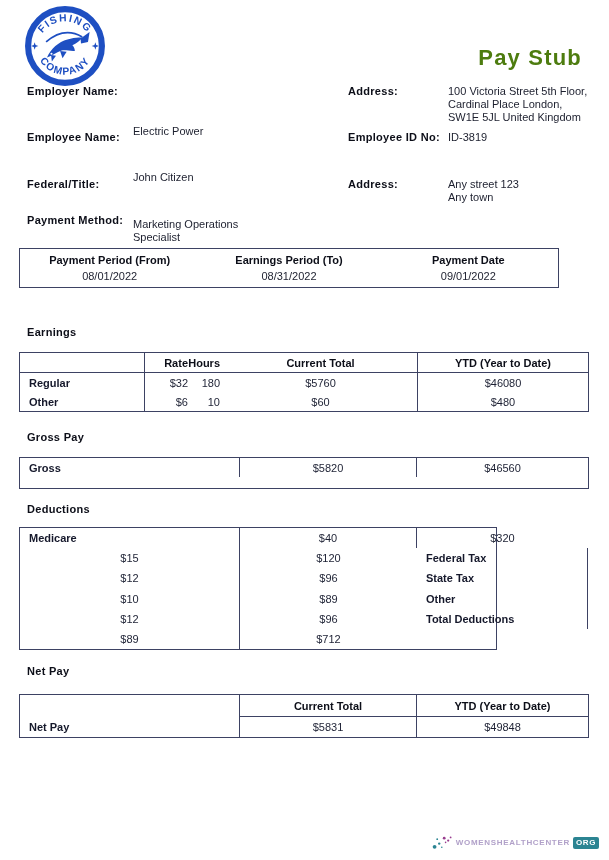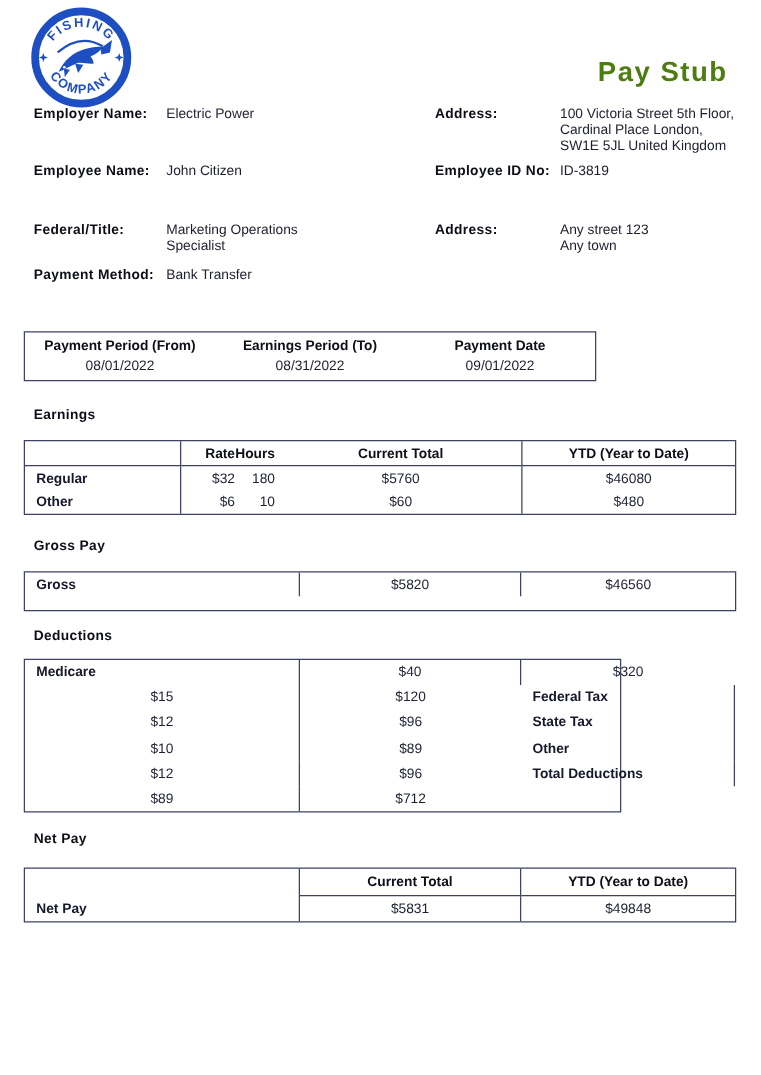--- a/index.html
+++ b/index.html
@@ -12,27 +12,27 @@
   
   .logo { left:24px; top:5px; width:82px; height:82px; }
   .logo-arc { font-family:"Liberation Sans", sans-serif; font-weight:bold; font-size:12.5px; letter-spacing:2px; fill:#1e4fc2; }
 
   
   .title { right:27px; top:45px; font-size:22px; font-weight:bold; letter-spacing:1.2px; color:#4d7c0f; }
 
   
   .lbl { font-weight:bold; font-size:11px; letter-spacing:0.3px; color:#0c0e18; white-space:nowrap; }
   .val { font-size:11px; color:#1c1f2e; line-height:13px; white-space:nowrap; }
-  .L-lbl { left:27px; }  .L-val { left:133px; }
+  .L-lbl { left:27px; }  .L-val { left:133px;margin-top:40px; }
   .R-lbl { left:348px; } .R-val { left:448px; }
   .rowA { top:85px; } .rowB { top:131px; } .rowC { top:178px; } .rowD { top:214px; }
 
   
   .box { border:1px solid #3d4263; background:#fff; box-sizing:border-box; }
-  .pp-box { left:19px; top:265px; width:458px; height:40px; display:flex; }
+  .pp-box { left:19px; top:248px; width:540px; height:40px; display:flex; }
   .pp-col { flex:1; text-align:center; padding-top:5px; }
   .pp-h { font-size:11px; font-weight:bold; color:#0c0e18; }
   .pp-v { font-size:11px; margin-top:4px; color:#1c1f2e; }
 
   .sec-h { left:27px; font-size:11px; font-weight:bold; letter-spacing:0.3px; color:#0c0e18; }
   .sec-earnings { top:326px; } .sec-gross { top:431px; } .sec-ded { top:503px; } .sec-net { top:665px; }
 
   .tbl { display:grid; font-size:11px; color:#1c2033; }
   .cell { display:flex; align-items:center; justify-content:center; box-sizing:border-box; }
   .cell.lab { justify-content:flex-start; padding-left:9px; font-weight:bold; color:#15182b; }
@@ -187,14 +187,28 @@
 
   <div class="abs sec-h sec-net">Net Pay</div>
   <div class="abs box tbl net-tbl">
     <div class="cell lab br net-lab">Net Pay</div>
     <div class="cell hdr br bb">Current Total</div>
     <div class="cell hdr bb">YTD (Year to Date)</div>
     <div class="cell br" style="grid-column:2">$5831</div>
     <div class="cell">$49848</div>
   </div>
 
+  <div class="abs footer">
+    <svg width="21" height="15" viewBox="0 0 21 15">
+      <circle cx="2.6" cy="11.8" r="1.9" fill="#2b8492"></circle>
+      <circle cx="7.2" cy="8.6" r="1.2" fill="#2b8492"></circle>
+      <circle cx="5.2" cy="4.2" r="0.9" fill="#2b8492"></circle>
+      <circle cx="9.8" cy="12.2" r="0.8" fill="#2b8492"></circle>
+      <circle cx="12.2" cy="3.2" r="1.4" fill="#993d8f"></circle>
+      <circle cx="16.2" cy="5.6" r="1.1" fill="#993d8f"></circle>
+      <circle cx="13.6" cy="7.4" r="0.8" fill="#993d8f"></circle>
+      <circle cx="18.6" cy="2.4" r="0.9" fill="#993d8f"></circle>
+    </svg>
+    <span class="f-brand">WOMENSHEALTHCENTER</span>
+    <span class="f-badge">ORG</span>
+  </div>
 
 </div>
 
 </body></html>

